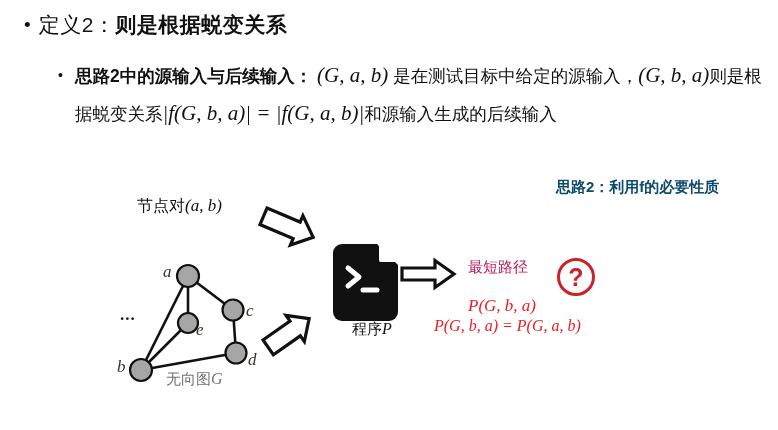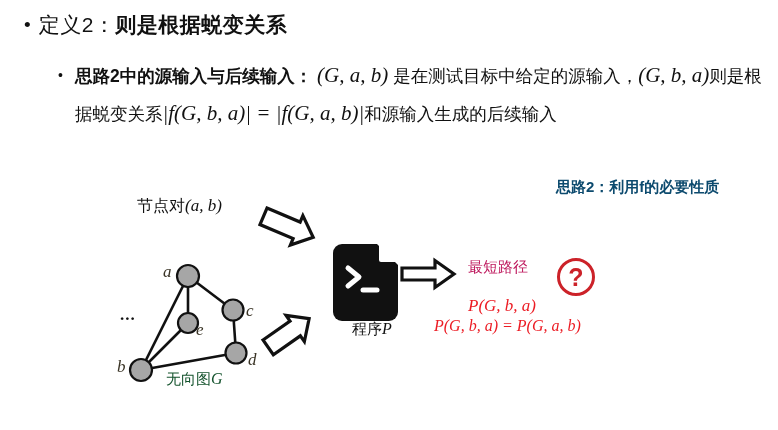--- a/index.html
+++ b/index.html
@@ -61,21 +61,21 @@
     font-family:"Liberation Serif", serif;font-style:italic;
     font-size:16.5px;font-weight:bold;display:block;
   }
 
   .prog-label{
     left:352px;top:320px;font-size:15px;color:#111;
   }
   .prog-label .mm{font-family:"Liberation Serif", serif;font-style:italic;font-size:16px;}
 
   .graph-label{
-    left:166px;top:370px;font-size:15px;color:#14532d;
+    left:166px;top:370px;font-size:15px;color:#737373;
   }
   .graph-label .mm{font-family:"Liberation Serif", serif;font-style:italic;font-size:16px;}
 
   .out-1{
     left:468px;top:258px;font-size:15px;color:#be185d;font-weight:500;
   }
   .out-2{
     left:468px;top:276px;color:#111;
     font-family:"Liberation Serif", serif;font-style:italic;font-size:17px;
   }

